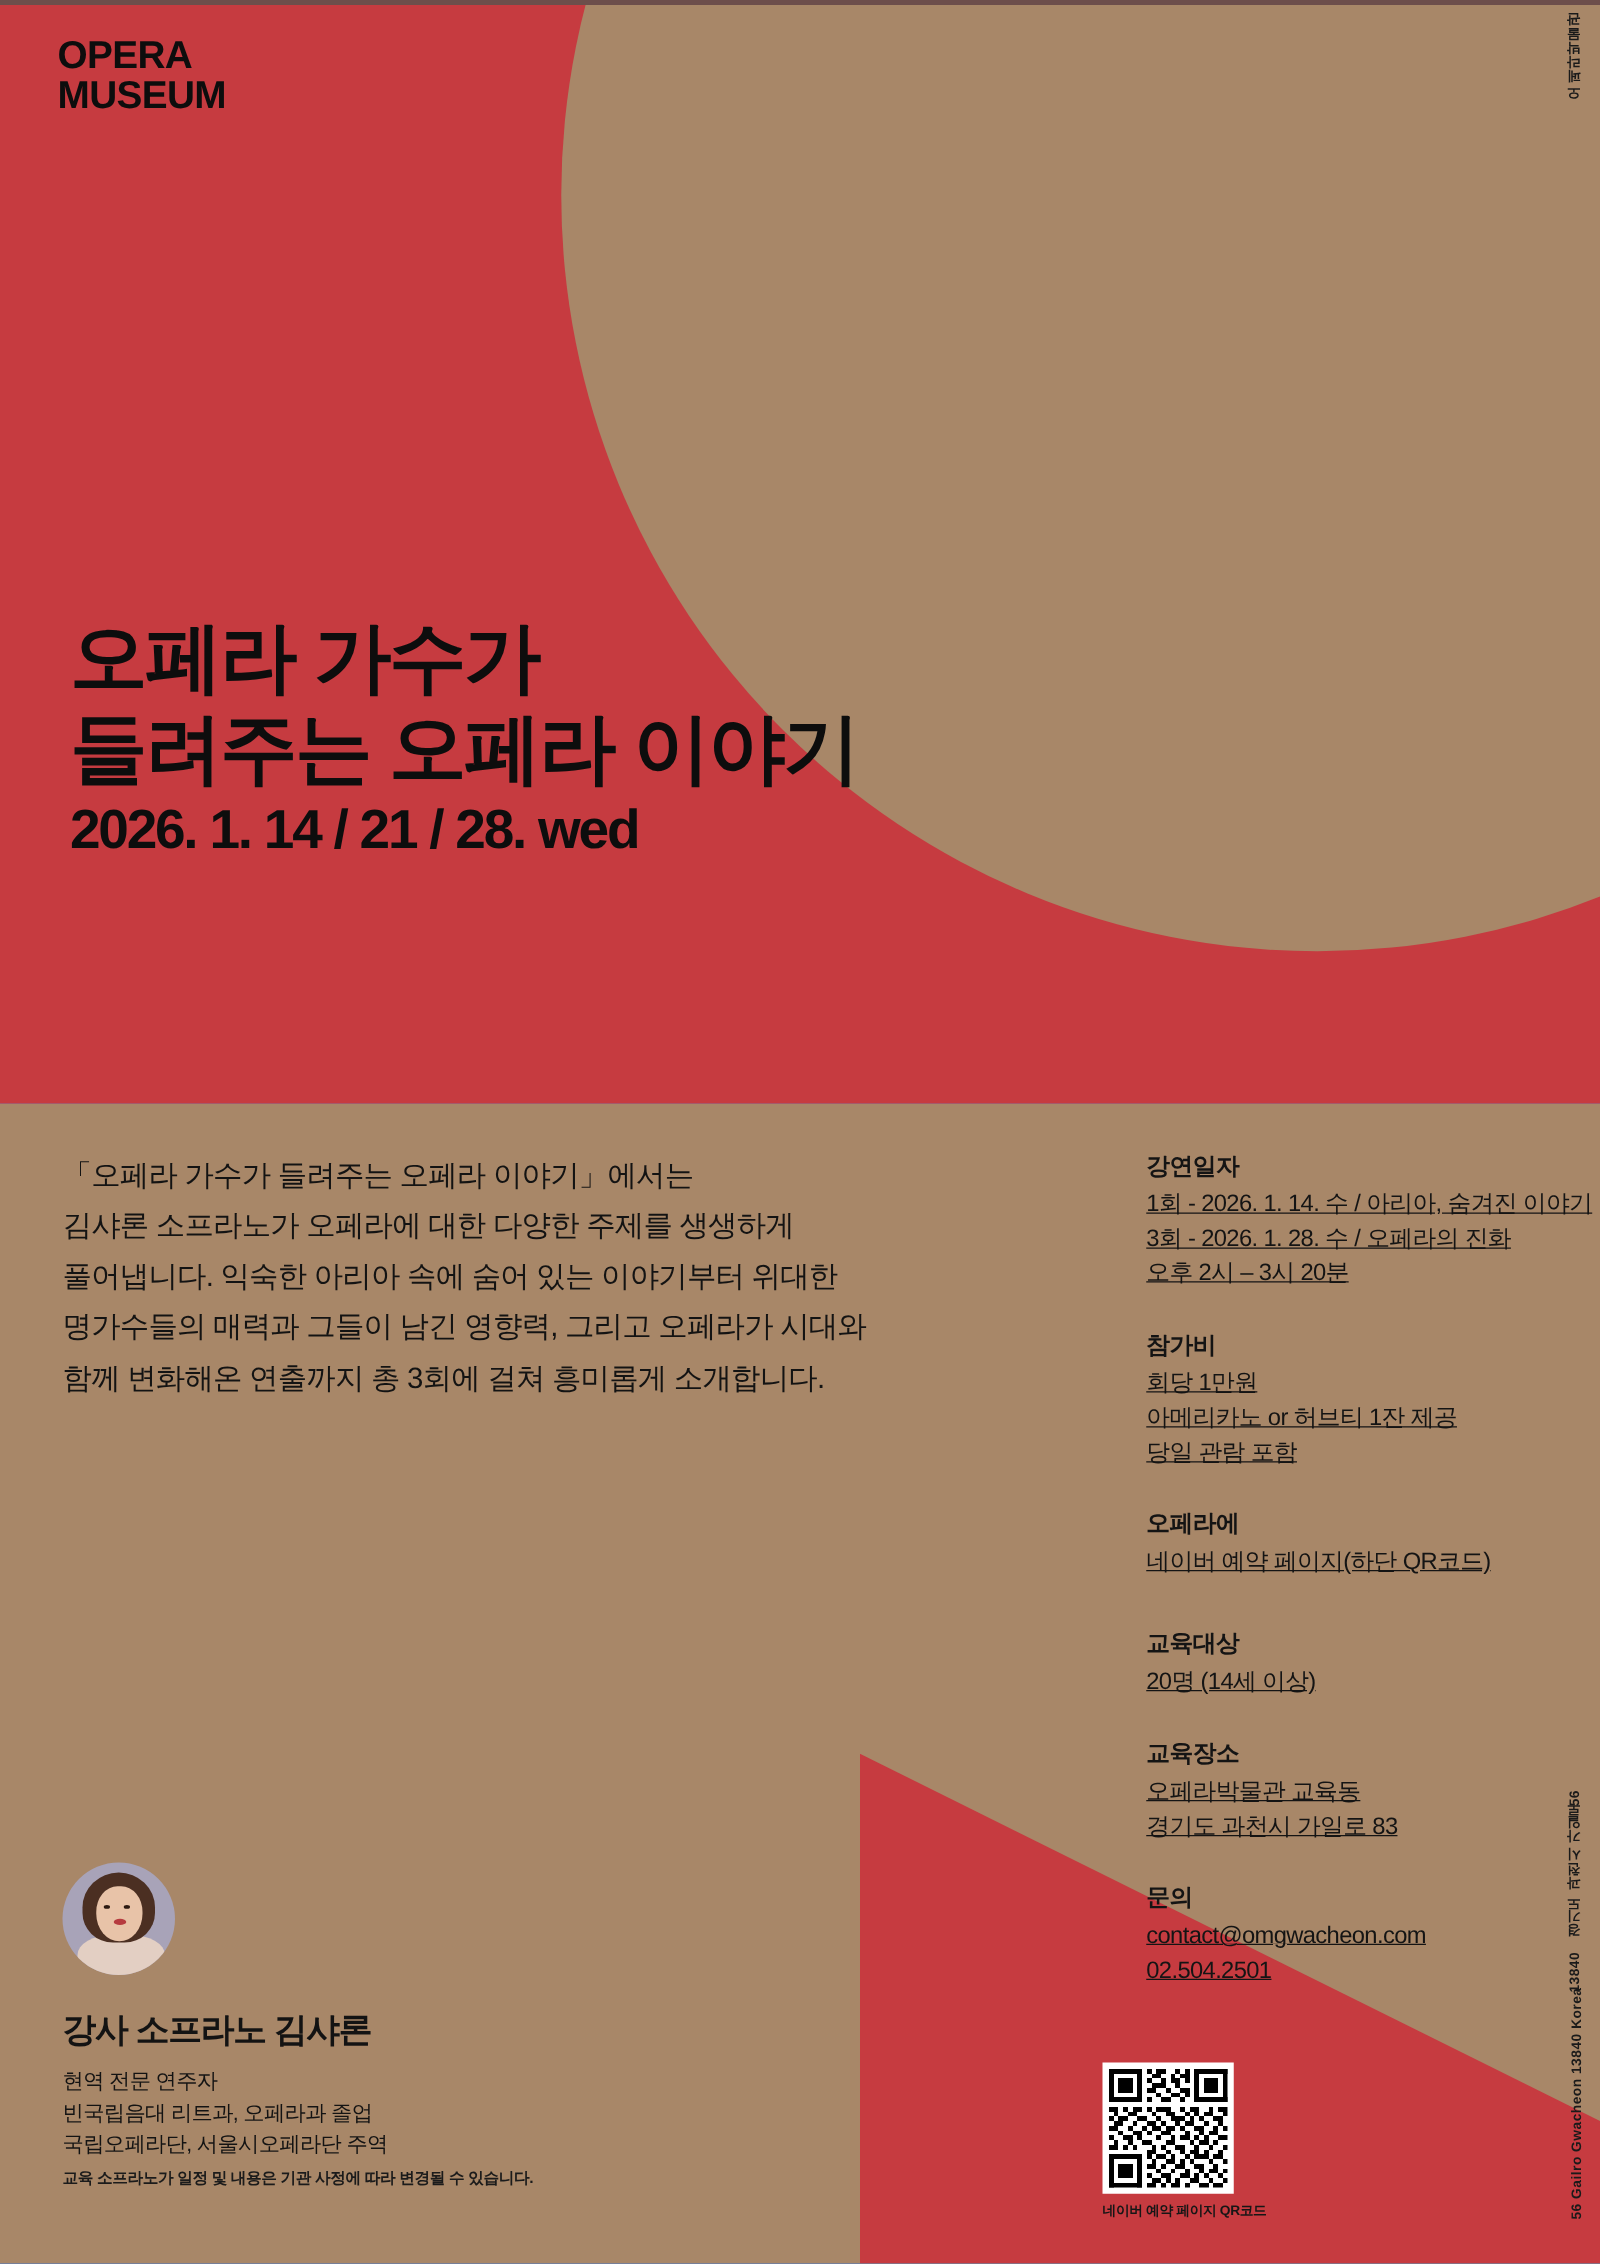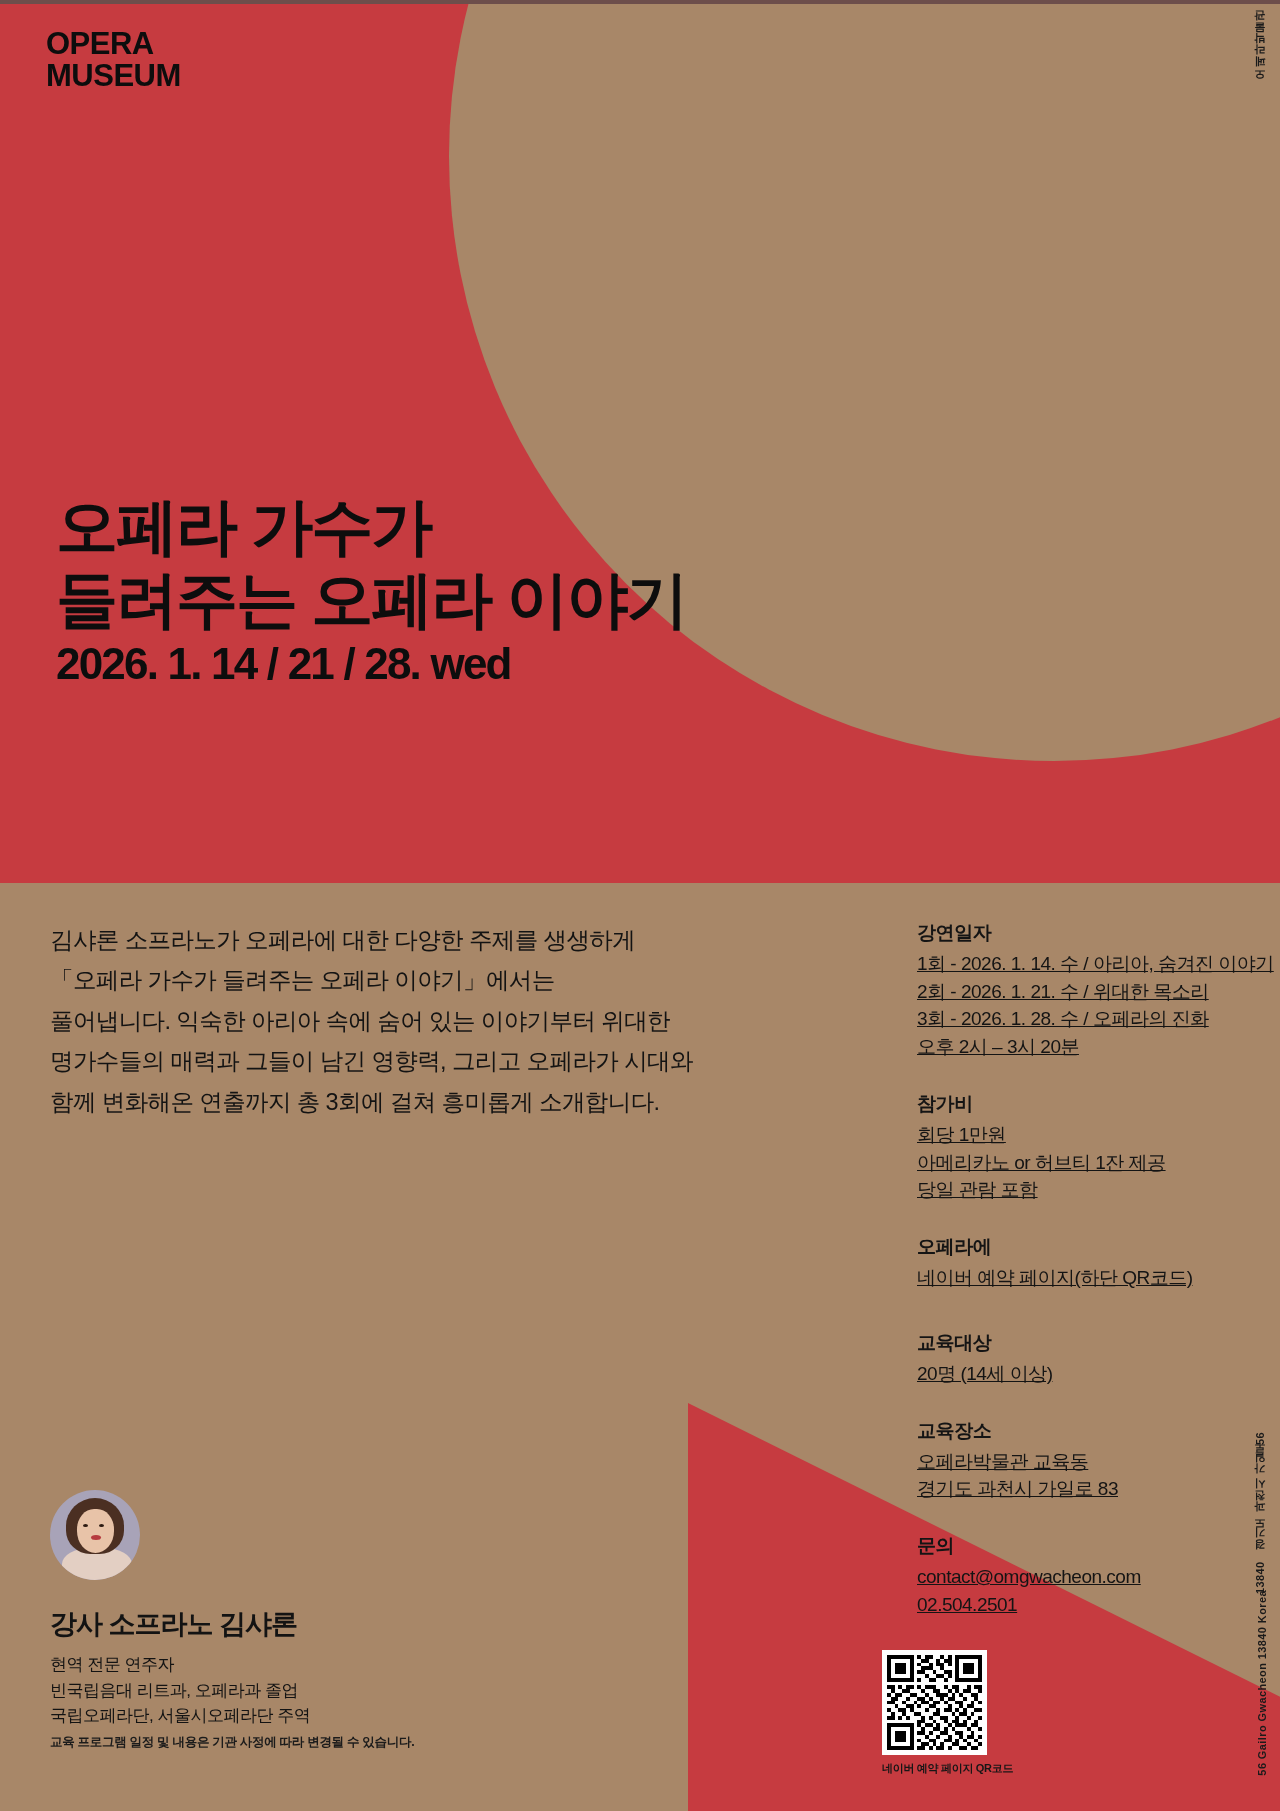--- a/index.html
+++ b/index.html
@@ -267,33 +267,32 @@
   <div class="vert vert-addr1">13840 경기도 과천시 가일로 56</div>
   <div class="vert vert-addr2">56 Gailro Gwacheon 13840 Korea</div>
 
   <div class="headline">
     <div class="hl-kr">오페라 가수가</div>
     <div class="hl-kr">들려주는 오페라 이야기</div>
     <div class="hl-date">2026. 1. 14 / 21 / 28. wed</div>
   </div>
 
   <div class="body-copy">
+    <p>「오페라 가수가 들려주는 오페라 이야기」에서는</p>
     <p>김샤론 소프라노가 오페라에 대한 다양한 주제를 생생하게</p>
-    <p>「오페라 가수가 들려주는 오페라 이야기」에서는</p>
     <p>풀어냅니다. 익숙한 아리아 속에 숨어 있는 이야기부터 위대한</p>
     <p>명가수들의 매력과 그들이 남긴 영향력, 그리고 오페라가 시대와</p>
     <p>함께 변화해온 연출까지 총 3회에 걸쳐 흥미롭게 소개합니다.</p>
   </div>
 
   <div class="info-col">
 
     <div class="info-block">
       <div class="info-head">강연일자</div>
       <div class="info-line">1회 - 2026. 1. 14. 수 / 아리아, 숨겨진 이야기</div>
-      <div class="info-line">2회 - 2026. 1. 21. 수 / 위대한 목소리</div>
       <div class="info-line">3회 - 2026. 1. 28. 수 / 오페라의 진화</div>
       <div class="info-line">오후 2시 – 3시 20분</div>
     </div>
 
     <div class="info-block">
       <div class="info-head">참가비</div>
       <div class="info-line">회당 1만원</div>
       <div class="info-line">아메리카노 or 허브티 1잔 제공</div>
       <div class="info-line">당일 관람 포함</div>
     </div>
@@ -330,21 +329,21 @@
       <div class="eyeL"></div>
       <div class="eyeR"></div>
       <div class="lips"></div>
     </div>
     <div class="instr-name">강사 소프라노 김샤론</div>
     <div class="instr-line">현역 전문 연주자</div>
     <div class="instr-line">빈국립음대 리트과, 오페라과 졸업</div>
     <div class="instr-line">국립오페라단, 서울시오페라단 주역</div>
   </div>
 
-  <div class="disclaimer">교육 프로그램 일정 및 내용은 기관 사정에 따라 변경될 수 있습니다.</div>
+  <div class="disclaimer">교육 소프라노가 일정 및 내용은 기관 사정에 따라 변경될 수 있습니다.</div>
 
   <div class="qr-wrap">
     <div class="qr-box">
       <svg viewBox="0 0 25 25" shape-rendering="crispEdges">
         <rect width="25" height="25" fill="#fff"></rect>
         <g fill="#000">
           <rect x="0" y="0" width="7" height="1"></rect>
             <rect x="0" y="6" width="7" height="1"></rect>
           <rect x="0" y="0" width="1" height="7"></rect>
             <rect x="6" y="0" width="1" height="7"></rect>

